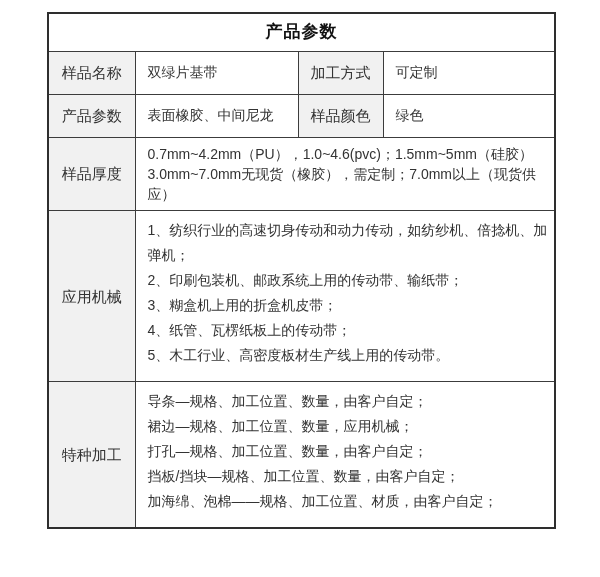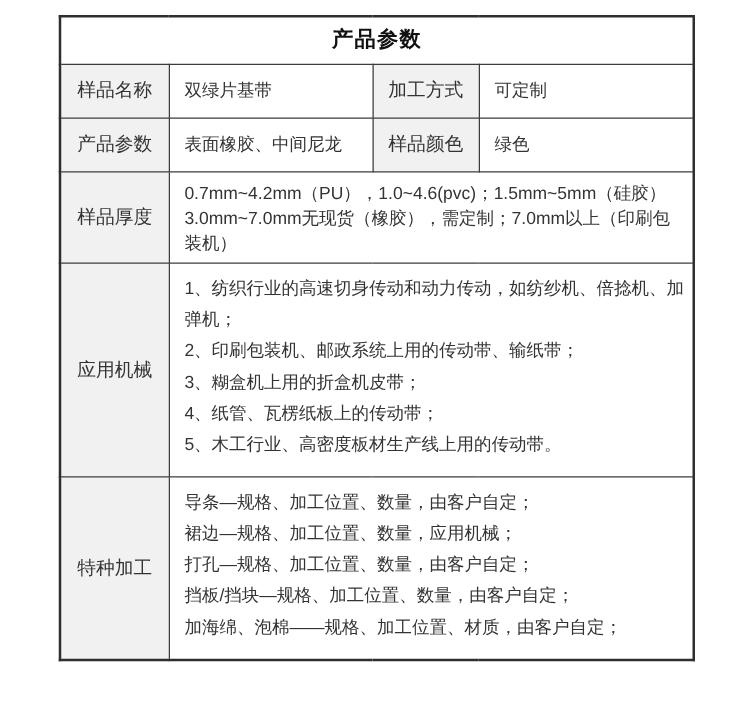--- a/index.html
+++ b/index.html
@@ -76,21 +76,21 @@
       <td class="lbl">产品参数</td>
       <td class="val">表面橡胶、中间尼龙</td>
       <td class="lbl">样品颜色</td>
       <td class="val">绿色</td>
     </tr>
 
     <tr class="r3">
       <td class="lbl">样品厚度</td>
       <td class="val" colspan="3">
         <span class="tline">0.7mm~4.2mm（PU），1.0~4.6(pvc)；1.5mm~5mm（硅胶）</span>
-        <span class="tline">3.0mm~7.0mm无现货（橡胶），需定制；7.0mm以上（印刷包装机）</span>
+        <span class="tline">3.0mm~7.0mm无现货（橡胶），需定制；7.0mm以上（现货供应）</span>
       </td>
     </tr>
 
     <tr>
       <td class="lbl">应用机械</td>
       <td class="val list-cell" colspan="3">
         <span class="li">1、纺织行业的高速切身传动和动力传动，如纺纱机、倍捻机、加弹机；</span>
         <span class="li">2、印刷包装机、邮政系统上用的传动带、输纸带；</span>
         <span class="li">3、糊盒机上用的折盒机皮带；</span>
         <span class="li">4、纸管、瓦楞纸板上的传动带；</span>

